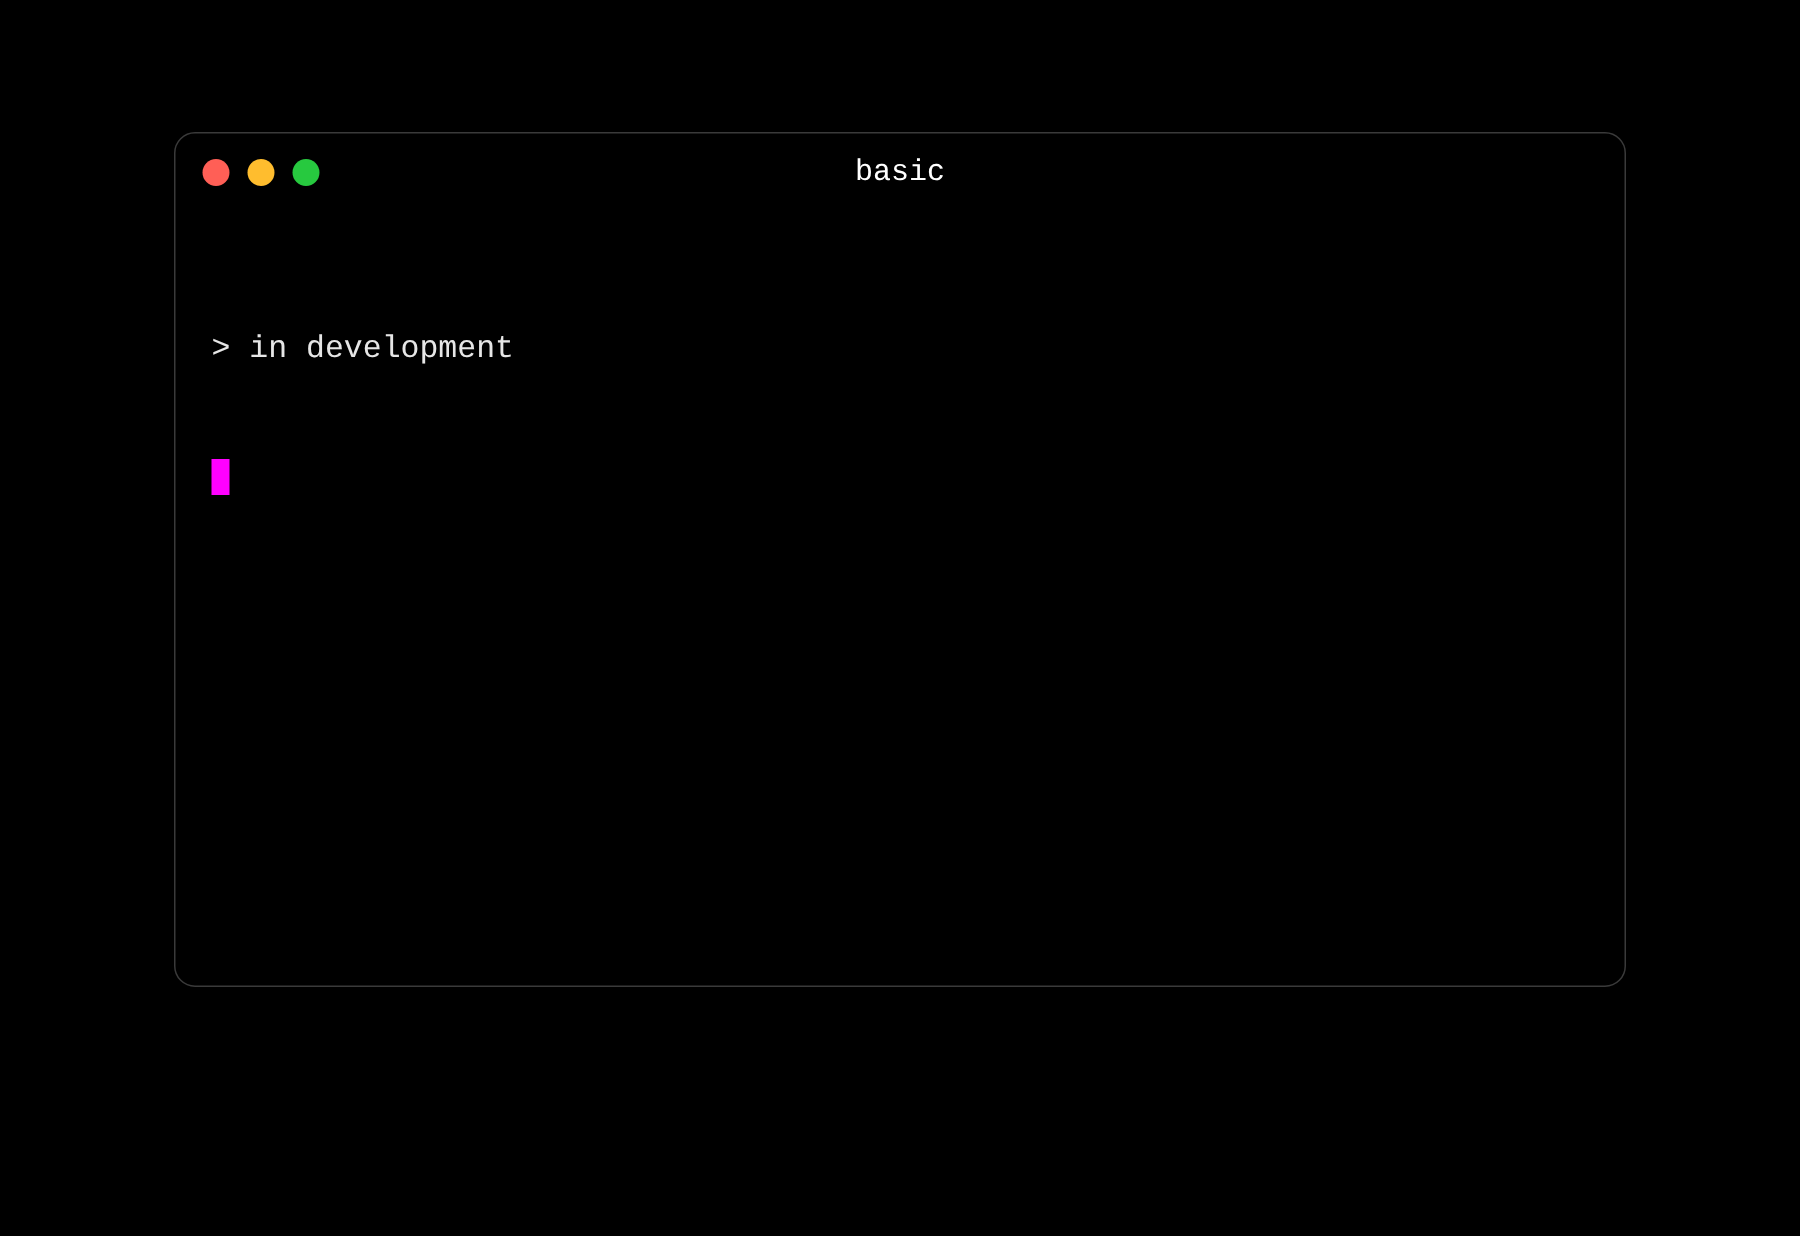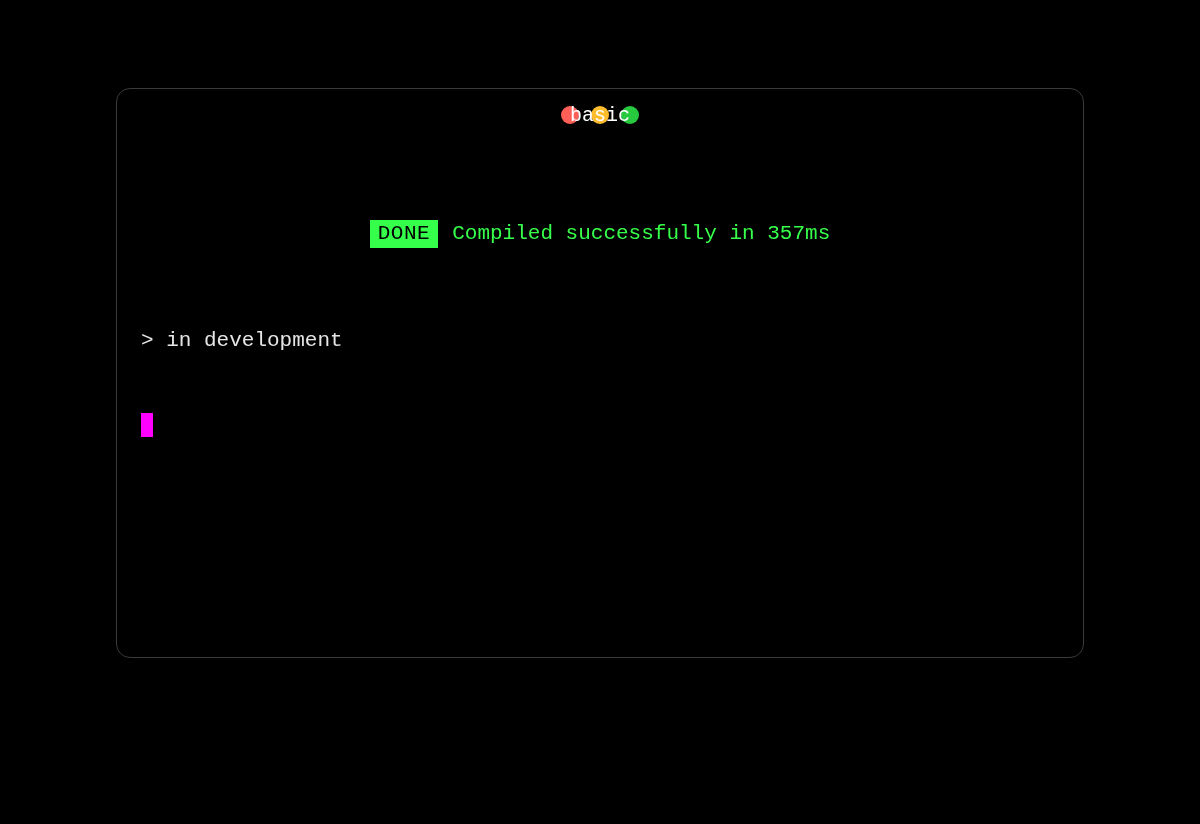--- a/index.html
+++ b/index.html
@@ -1,19 +1,18 @@
 <!DOCTYPE html>
 <html><head>
   <meta charset="utf-8">
   <style>
     * {
       margin: 0;
       padding: 0;
       box-sizing: border-box;
-      justify-content: center;
     }
 
     body {
       width: 1200px;
       height: 824px;
       background: #000000;
       display: flex;
       align-items: flex-start;
       justify-content: center;
       padding-top: 88px;
@@ -121,20 +120,16 @@
   <div class="titlebar">
     <div class="traffic-lights">
       <div class="traffic-light tl-close"></div>
       <div class="traffic-light tl-minimize"></div>
       <div class="traffic-light tl-zoom"></div>
     </div>
     <div class="window-title">basic</div>
   </div>
 
   <div class="terminal-body">
-    <div class="status-line">
-      <span class="status-badge">DONE</span>
-      <span class="status-message">Compiled successfully in 357ms</span>
-    </div>
     <div class="output-line">&gt; in development</div>
     <div><span class="cursor"></span></div>
   </div>
 </div>
 
 </body></html>

